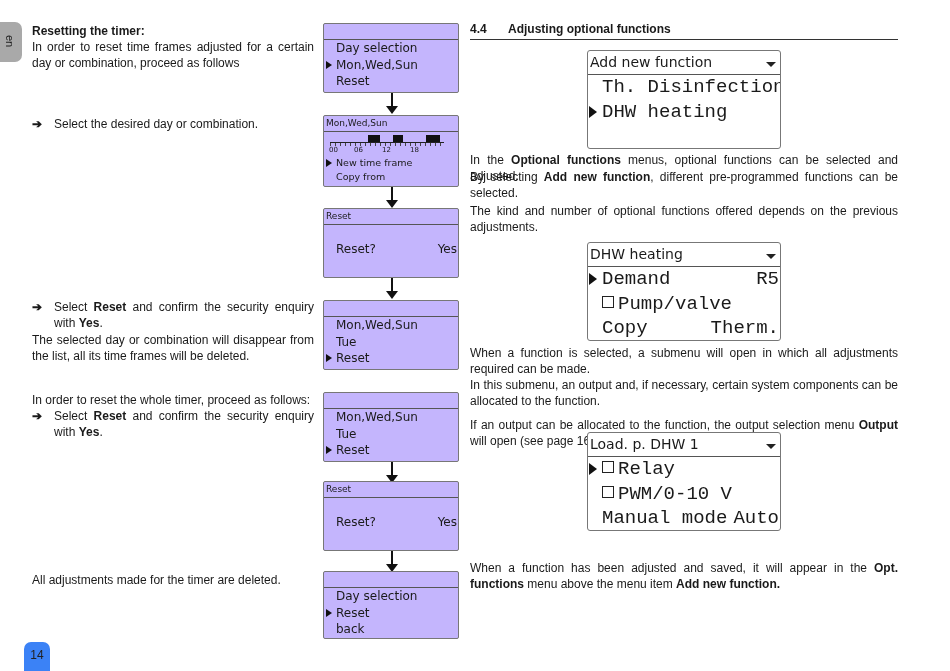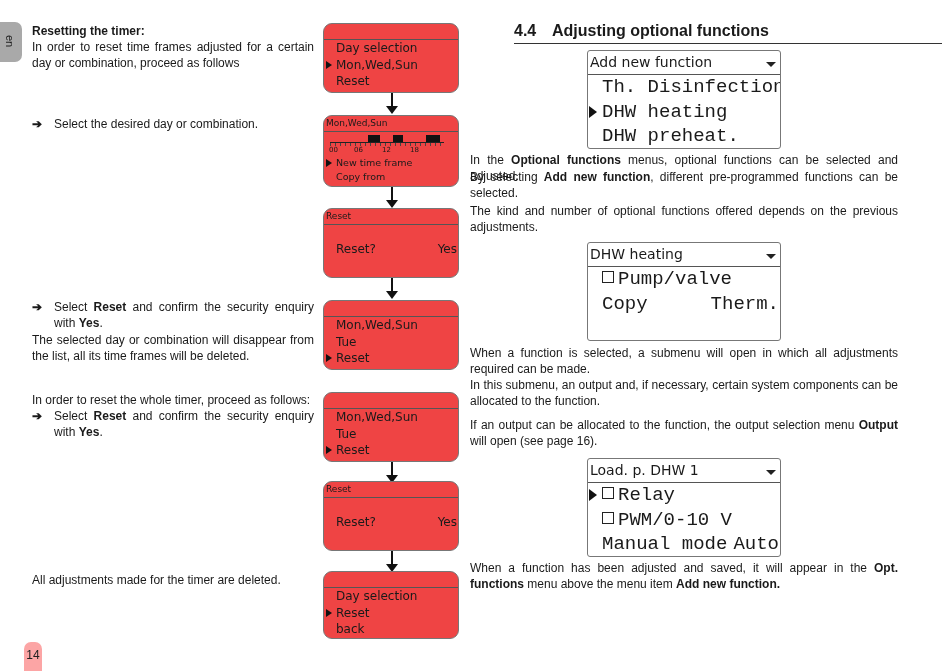--- a/index.html
+++ b/index.html
@@ -1,34 +1,34 @@
 <!DOCTYPE html>
 <html><head>
   <meta charset="utf-8">
   <style>
     * { box-sizing: border-box; margin: 0; padding: 0; }
     html, body { width: 950px; height: 671px; background: #ffffff; overflow: hidden; }
     body { position: relative; font-family: "Liberation Sans", sans-serif; color: #1a1a1a; font-size: 12px; }
 
     .lang-tab { position: absolute; left: 0; top: 22px; width: 22px; height: 40px; background: #a9a9a9; border-radius: 0 7px 7px 0; }
     .lang-tab span { position: absolute; left: 4px; top: 13px; transform: rotate(90deg); font-size: 11px; color: #222; }
-    .page-num { position: absolute; left: 24px; top: 642px; width: 18px; height: 29px; background: #fca5a5; border-radius: 7px 7px 0 0; font-size: 12px; text-align: center; padding-top: 6px; color: #222; }
+    .page-num { position: absolute; left: 24px; top: 642px; width: 26px; height: 29px; background: #3b82f6; border-radius: 7px 7px 0 0; font-size: 12px; text-align: center; padding-top: 6px; color: #222; }
 
     .text { position: absolute; font-size: 12px; line-height: 16px; color: #1a1a1a; }
     .text b { font-weight: bold; }
     .justify { text-align: justify; }
     .step { position: absolute; font-size: 12px; line-height: 16px; }
     .step .arrow { position: absolute; left: 0; top: 0; font-weight: bold; }
     .step .body { position: absolute; left: 22px; top: 0; text-align: justify; }
 
-    .heading { position: absolute; left: 470px; top: 22px; width: 428px; border-bottom: 1px solid #333; font-weight: bold; font-size: 16px; padding-bottom: 3px; margin-left: 44px; }
+    .heading { position: absolute; left: 470px; top: 22px; width: 428px; border-bottom: 1px solid #333; font-weight: bold; font-size: 12px; padding-bottom: 3px; }
     .heading .num { display: inline-block; width: 38px; }
 
     
-    .lcd { position: absolute; border: 1px solid #777; border-radius: 9px; background: #ef4444; font-family: "DejaVu Sans", sans-serif; overflow: hidden; }
+    .lcd { position: absolute; border: 1px solid #777; border-radius: 2px; background: #c4b5fd; font-family: "DejaVu Sans", sans-serif; overflow: hidden; }
     .lcd .hdr { height: 16px; border-bottom: 1.5px solid #555; font-size: 9px; padding: 2px 2px; white-space: nowrap; }
     .lcd .line { position: relative; font-size: 12px; line-height: 16.5px; padding-left: 12px; white-space: nowrap; }
     .lcd .line .cursor { position: absolute; left: 2px; top: 4px; width: 0; height: 0; border-top: 4px solid transparent; border-bottom: 4px solid transparent; border-left: 6px solid #111; }
     .lcd .line .val { position: absolute; right: 1px; top: 0; }
     .lcd .small { font-size: 9.5px; line-height: 14px; }
 
     .down-arrow { position: absolute; width: 12px; }
     .down-arrow .shaft { position: absolute; left: 5px; top: 0; width: 2px; background: #111; }
     .down-arrow .head { position: absolute; left: 0; width: 0; height: 0; border-left: 6px solid transparent; border-right: 6px solid transparent; border-top: 8px solid #111; }
 
@@ -153,37 +153,37 @@
 </div>
 
 <div class="heading">
   <span class="num">4.4</span><span>Adjusting optional functions</span>
 </div>
 
 <div class="big" style="left:587px; top:50px; width:194px; height:99px;">
   <div class="hdr"><span>Add new function</span><span class="dd"></span></div>
   <div class="line"><span>Th. Disinfection</span></div>
   <div class="line"><span class="cursor"></span><span>DHW heating</span></div>
-  <div class="line"><span>DHW preheat.</span></div>
 </div>
 
 <div class="text justify" style="left:470px; top:152px; width:428px;"><span>In the </span><b>Optional functions</b><span> menus, optional functions can be selected and adjusted.</span></div>
 <div class="text justify" style="left:470px; top:169px; width:428px;"><span>By selecting </span><b>Add new function</b><span>, different pre-programmed functions can be selected.</span></div>
 <div class="text justify" style="left:470px; top:203px; width:428px;">The kind and number of optional functions offered depends on the previous adjustments.</div>
 
 <div class="big" style="left:587px; top:242px; width:194px; height:99px;">
   <div class="hdr"><span>DHW heating</span><span class="dd"></span></div>
+  <div class="line"><span class="cursor"></span><span>Demand</span><span class="val">R5</span></div>
   <div class="line"><span class="chk"></span><span>Pump/valve</span></div>
   <div class="line" style="padding-left:14px;"><span>Copy</span><span class="val">Therm.</span></div>
 </div>
 
 <div class="text justify" style="left:470px; top:345px; width:428px;">When a function is selected, a submenu will open in which all adjustments required can be made.</div>
 <div class="text justify" style="left:470px; top:377px; width:428px;">In this submenu, an output and, if necessary, certain system components can be allocated to the function.</div>
 <div class="text justify" style="left:470px; top:417px; width:428px;"><span>If an output can be allocated to the function, the output selection menu </span><b>Output</b><span> will open (see page 16).</span></div>
 
-<div class="big" style="left:587px; top:458px; width:194px; height:99px;">
+<div class="big" style="left:587px; top:432px; width:194px; height:99px;">
   <div class="hdr"><span>Load. p. DHW 1</span><span class="dd"></span></div>
   <div class="line"><span class="cursor"></span><span class="chk"></span><span>Relay</span></div>
   <div class="line"><span class="chk"></span><span>PWM/0-10 V</span></div>
   <div class="line"><span>Manual mode</span><span class="val">Auto</span></div>
 </div>
 
 <div class="text justify" style="left:470px; top:560px; width:428px;"><span>When a function has been adjusted and saved, it will appear in the </span><b>Opt. functions</b><span> menu above the menu item </span><b>Add new function.</b></div>
 
 </body></html>

